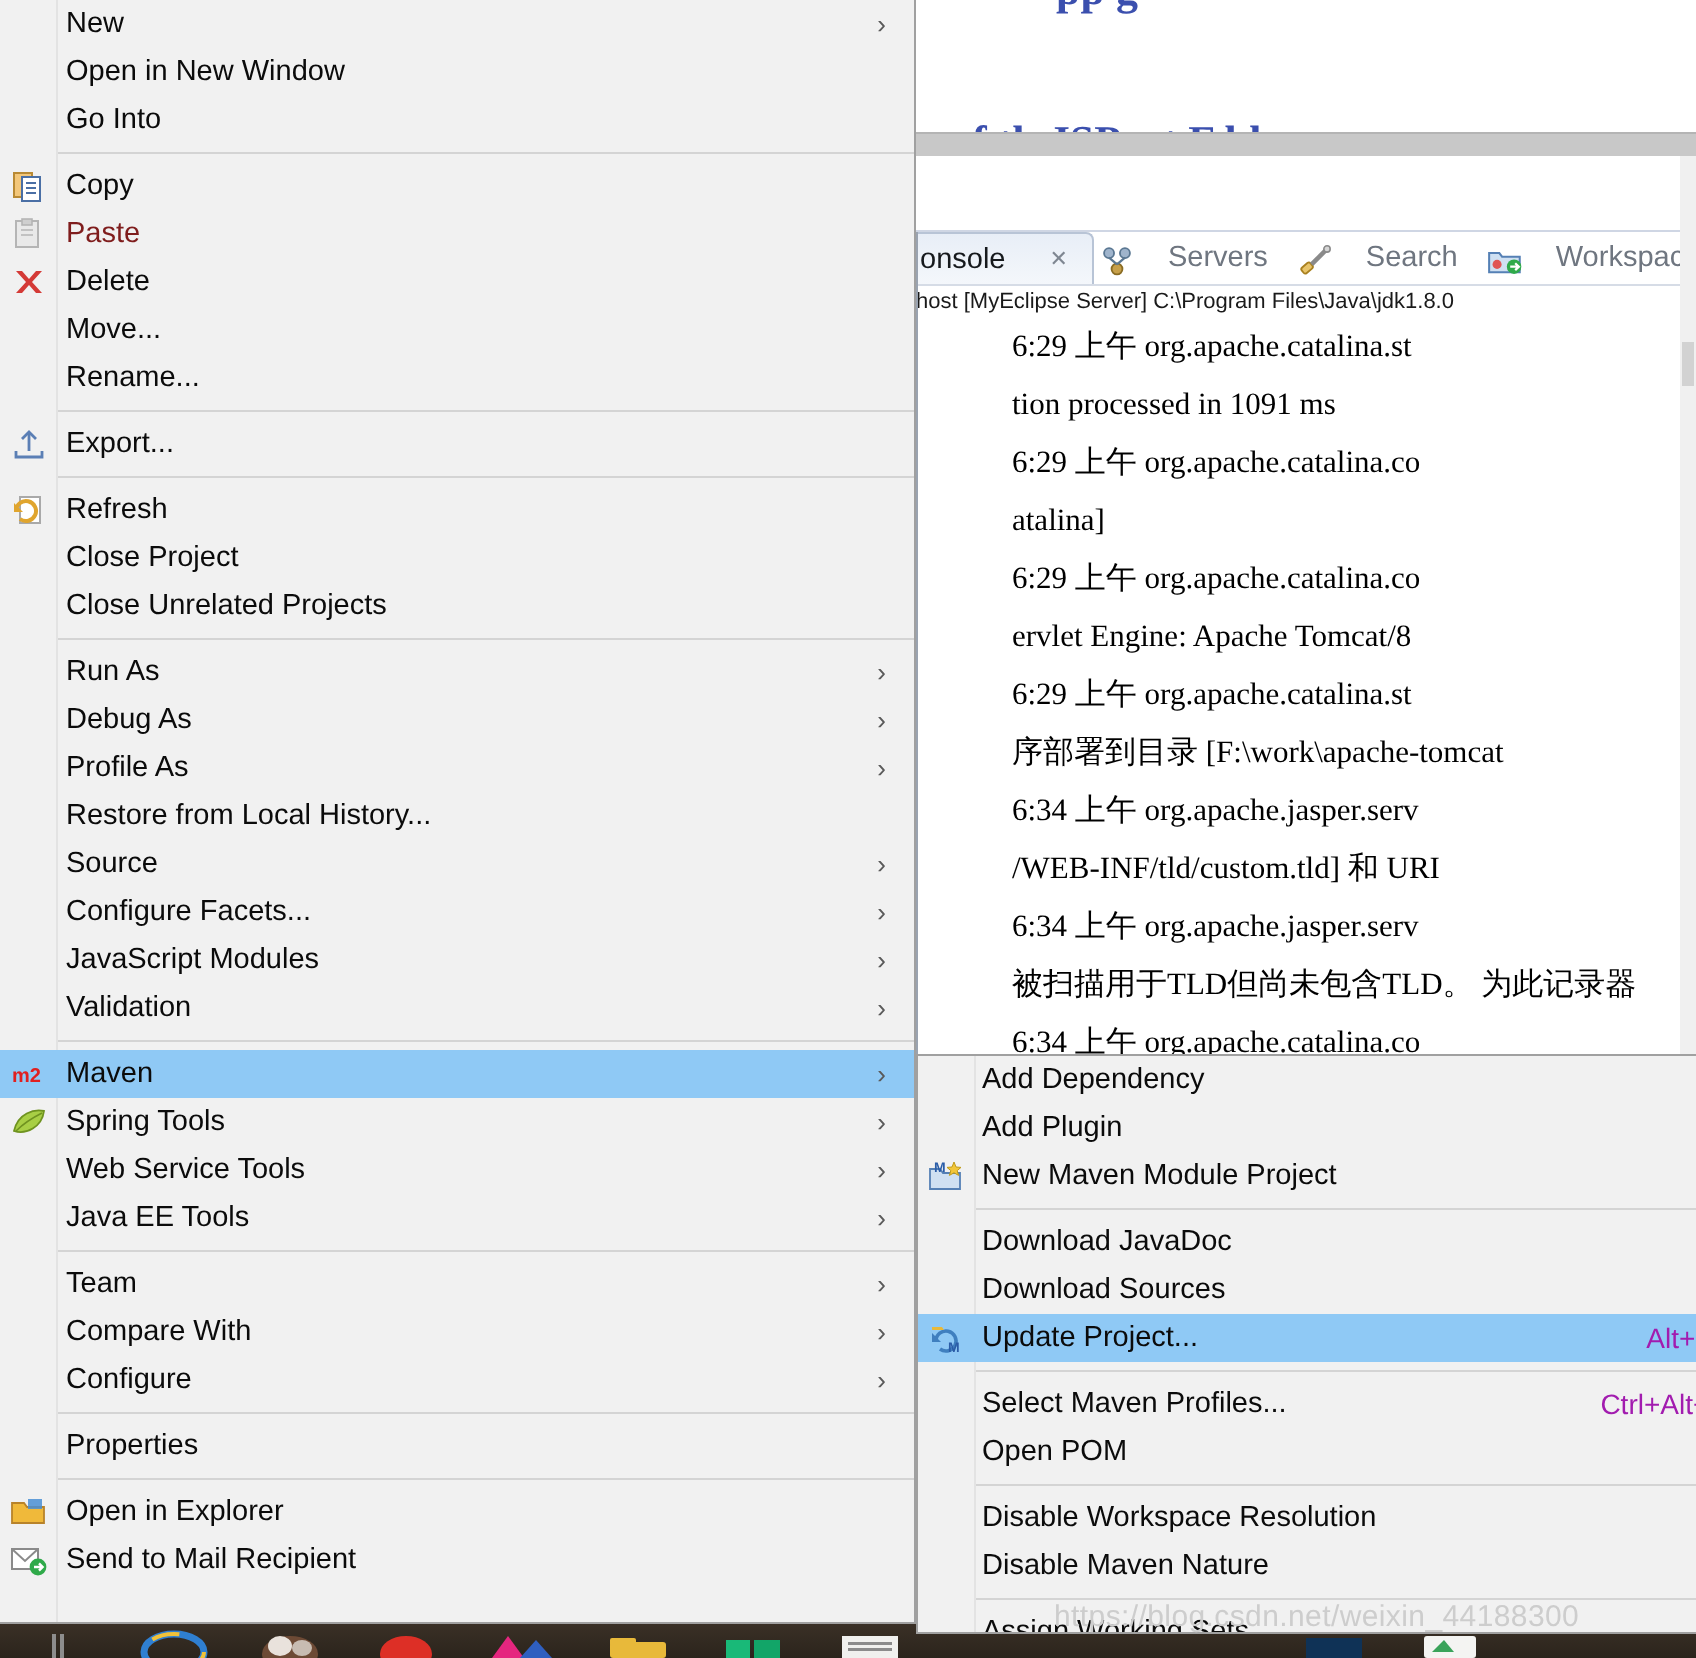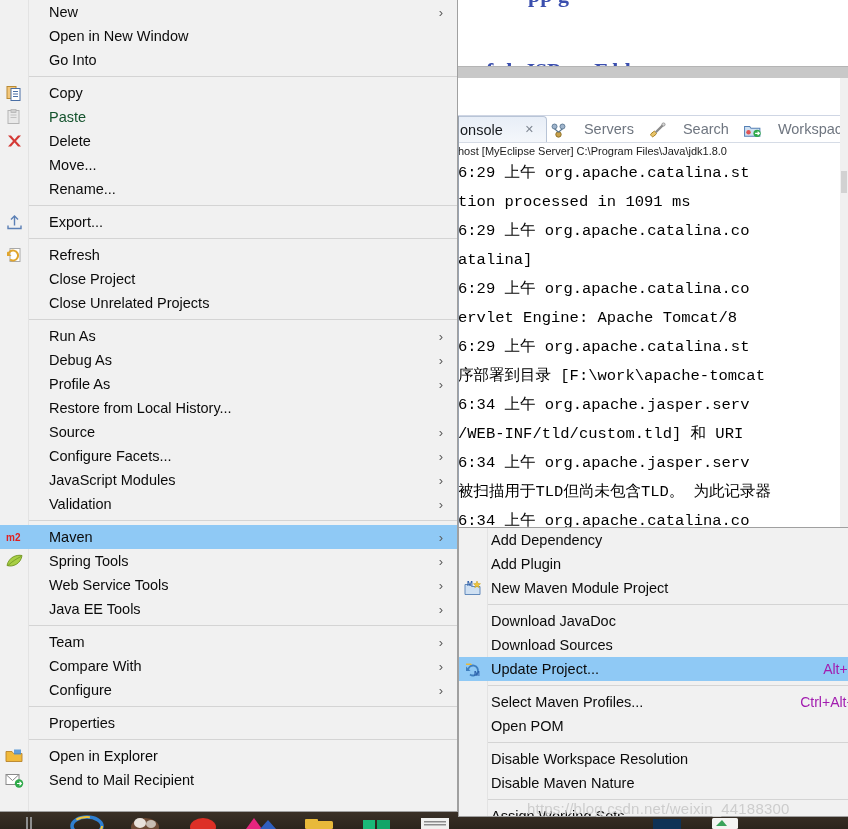--- a/index.html
+++ b/index.html
@@ -74,27 +74,28 @@
   .ctab .x-glyph { font-size: 11px; color: #7f8792; margin-left: 2px; }
   .tabicon { width: 15px; height: 15px; position: relative; flex: 0 0 15px; }
 
   #console-subtitle {
     font-size: 11px; color: #1a1a1a;
     padding: 2px 0 1px 0;
     white-space: nowrap; overflow: hidden;
     border-top: 1px solid #d6dce6;
   }
   #console-body {
-    font-family: Liberation Mono, monospace;
+    font-family: Liberation Serif, serif;
     font-size: 15.5px;
     line-height: 29px;
     color: #000000;
     white-space: pre;
     overflow: hidden;
     padding-top: 1px;
+    padding-left: 48px;
   }
   #console-body .ln { display: block; }
   #console-panel .panel-border {
     position: absolute; left: 0; top: 0; width: 100%; height: 100%;
     border-left: 1px solid #9aa3b0;
     pointer-events: none;
   }
   #console-bottom-edge {
     position: absolute; left: 458px; top: 527px; width: 390px; height: 3px;
     background: #ffffff; border-bottom: 1px solid #aab2bd;
@@ -139,31 +140,31 @@
   }
   #ctx-menu .gutter {
     position: absolute; left: 0; top: 0; width: 29px; height: 100%;
     background: #f1f1f1;
     border-right: 1px solid #e3e3e3;
   }
   .mi {
     position: relative;
     height: 24px;
     display: flex; align-items: center;
-    padding-left: 49px;
+    padding-left: 33px;
     white-space: nowrap;
     cursor: default;
   }
   .mi .mlabel { flex: 1 1 auto; }
   .mi .maccel { color: #a21caf; font-size: 14px; padding-right: 22px; }
   .mi .arrow {
     position: absolute; right: 14px; top: 50%; transform: translateY(-50%);
     font-size: 13px; color: #5a5a5a;
   }
-  .mi.disabled .mlabel, .mi.disabled .maccel { color: #14532d; }
+  .mi.disabled .mlabel, .mi.disabled .maccel { color: #7f1d1d; }
   .mi.selected {
     background: #8fc9f5;
   }
   .mi .micon {
     position: absolute; left: 5px; top: 50%; transform: translateY(-50%);
     width: 19px; height: 17px;
   }
   .sep {
     height: 1px; margin: 4px 0 4px 29px;
     background: #d4d4d4;

